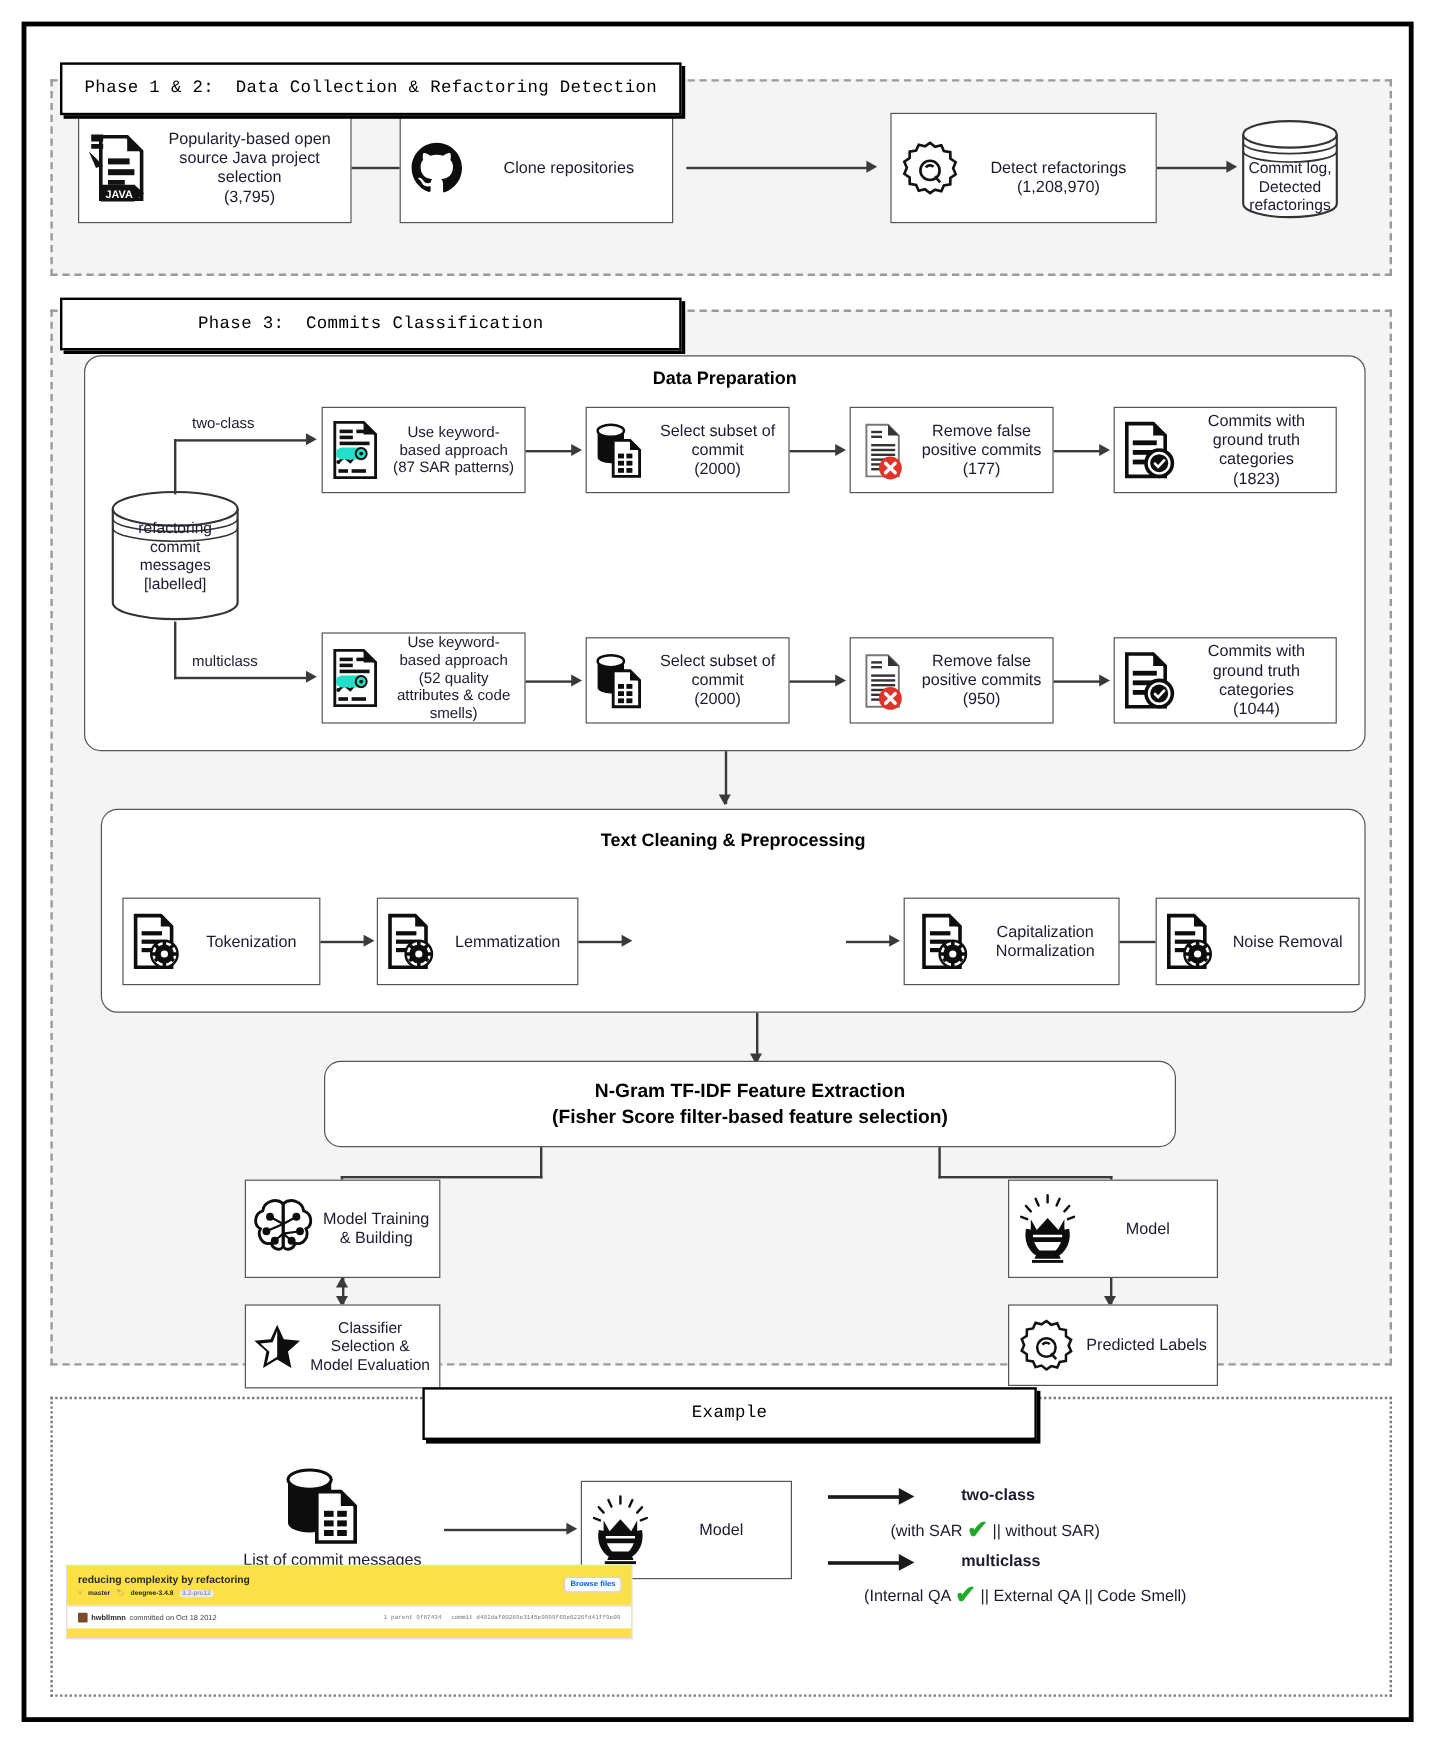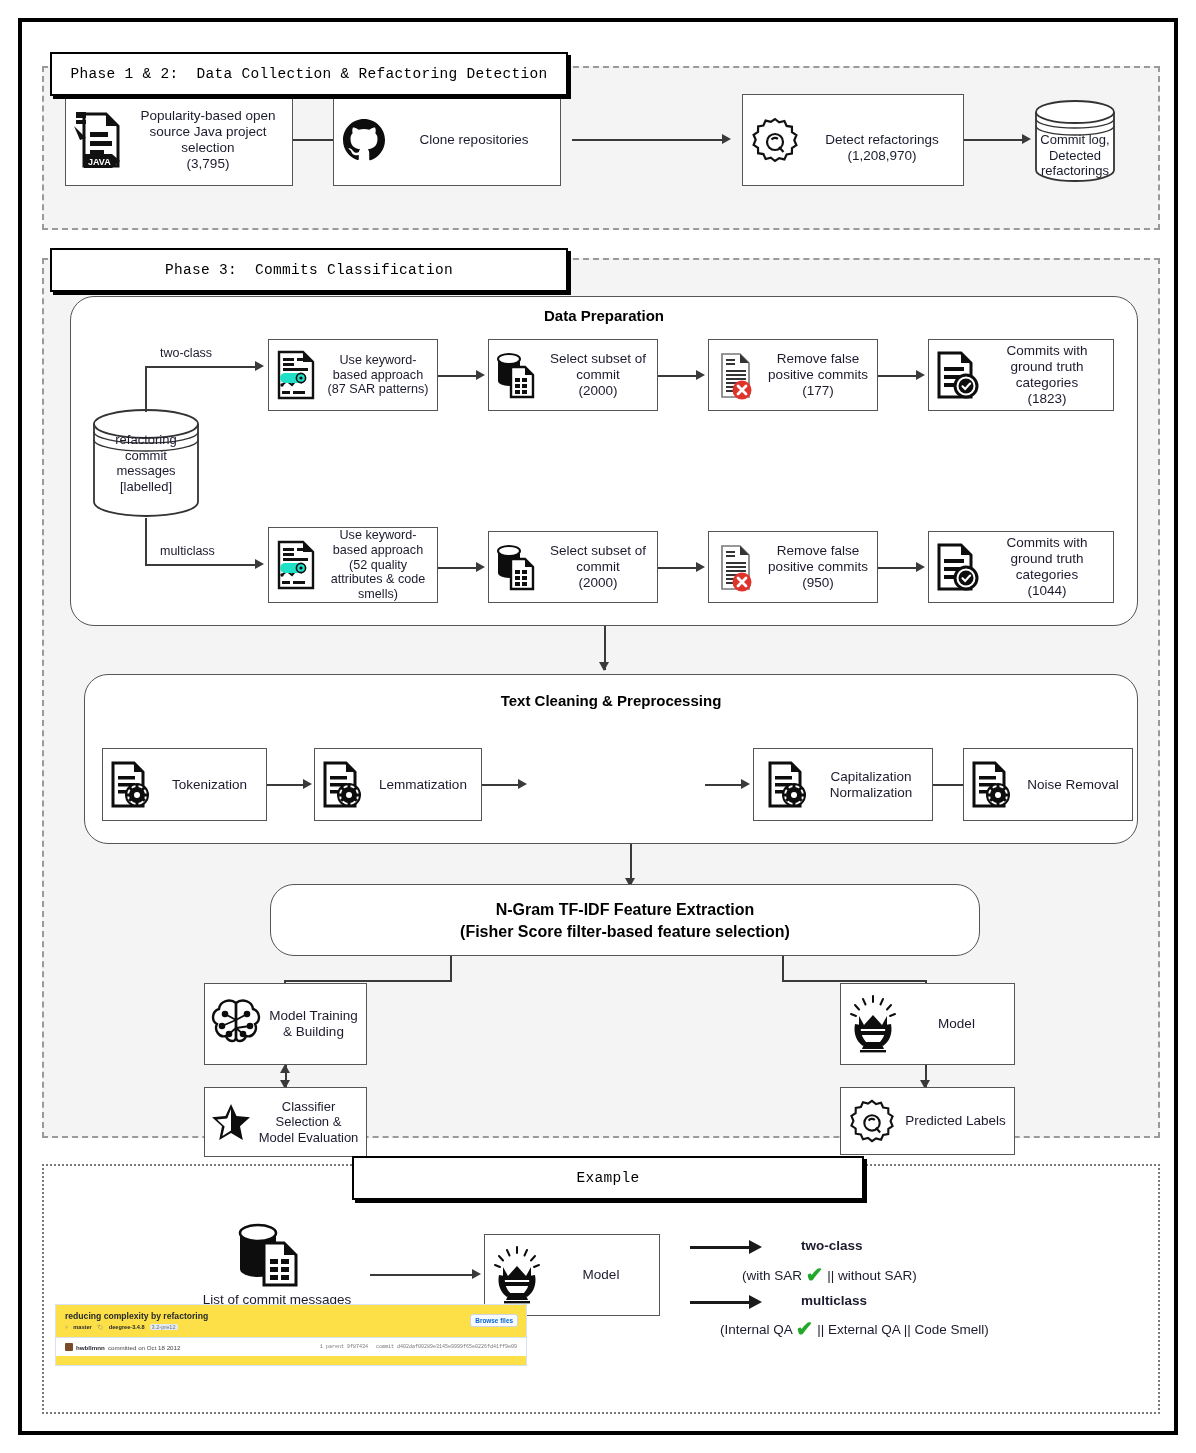--- a/index.html
+++ b/index.html
@@ -17,21 +17,21 @@
     font-family:"Liberation Mono","DejaVu Sans Mono",monospace;font-size:14.5px;color:#000;
     letter-spacing:.3px;z-index:20;white-space:pre;margin-top:16px;}
 
   
   .node{position:absolute;box-sizing:border-box;background:#fff;border:1.6px solid #555;
     display:flex;align-items:center;gap:6px;padding:4px 6px;}
   .node .ico{flex:0 0 auto;display:flex;align-items:center;justify-content:center;}
   .node .lbl{flex:1 1 auto;text-align:center;font-size:13.5px;line-height:1.18;color:#1b1b2e;}
 
   
-  .group{position:absolute;box-sizing:border-box;background:#fff;border:1.8px solid #555;border-radius:24px;}
+  .group{position:absolute;box-sizing:border-box;background:#fff;border:1.8px solid #555;border-radius:14px;}
   .group-title{position:absolute;width:100%;text-align:center;font-weight:bold;font-size:15px;color:#000;}
 
   
   .cyl{position:absolute;}
   .cyl .cyl-txt{position:absolute;left:0;right:0;text-align:center;font-size:13px;line-height:1.2;color:#1b1b2e;}
 
   
   .ln{position:absolute;background:#3a3a3a;}
   .ln.h{height:1.6px;}
   .ln.v{width:1.6px;}

